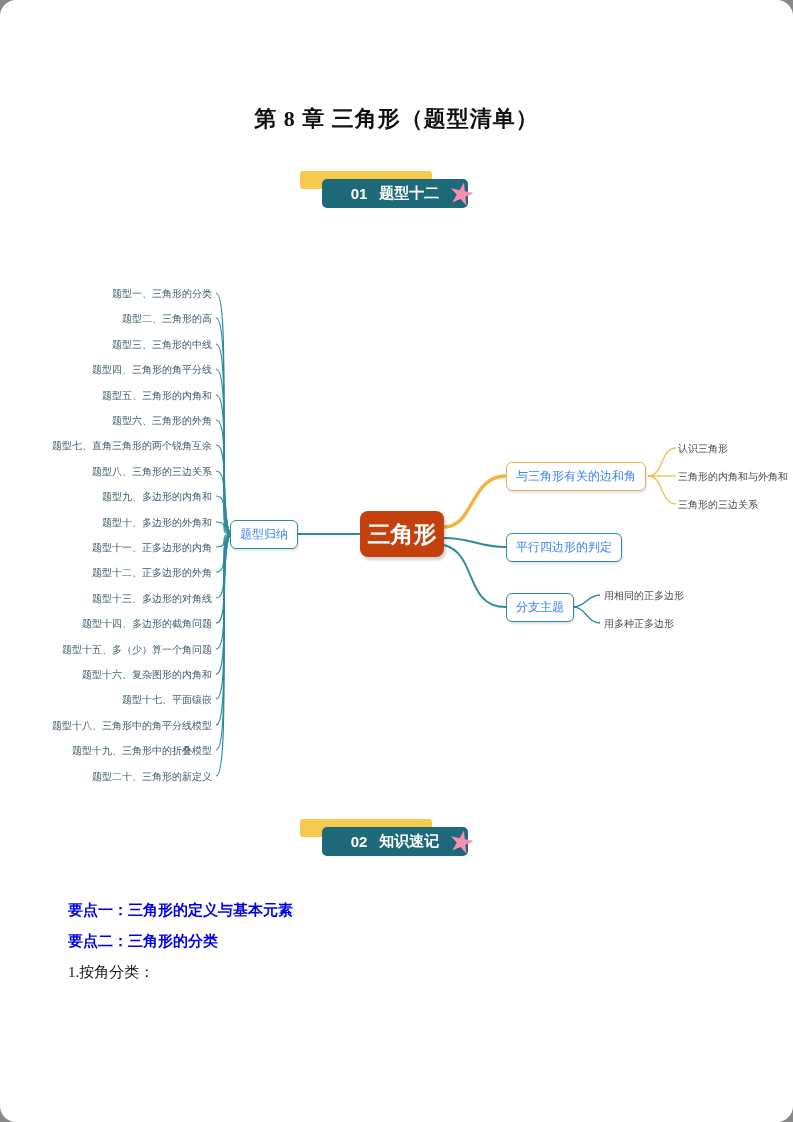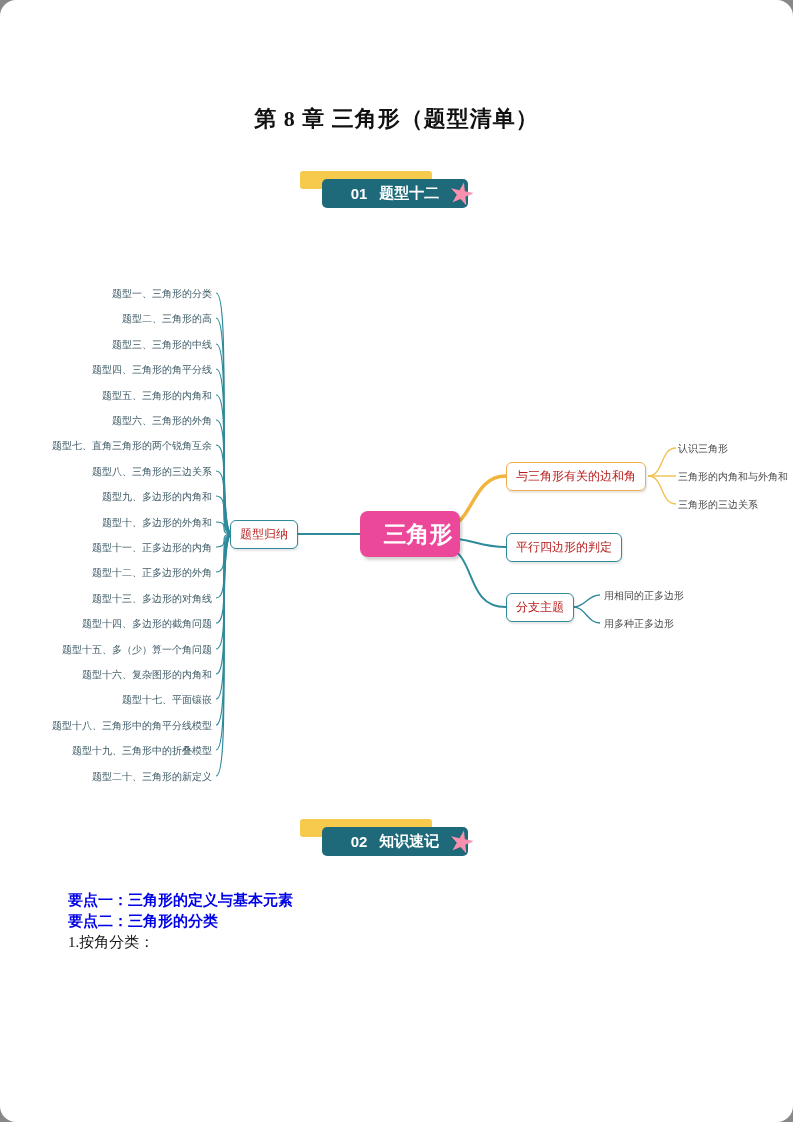--- a/index.html
+++ b/index.html
@@ -33,41 +33,40 @@
   }
   
   .mindmap{position:absolute; left:16px; top:0; width:793px; height:820px;margin-top:24px;}
   .mindmap svg{position:absolute; left:0; top:0;}
   .ml-item{
     position:absolute; right:597px; white-space:nowrap;
     font-size:10px; color:#3e5b66;
   }
   .node-box{
     position:absolute; background:#fff; border:1.4px solid #2e8b9b;
-    border-radius:6px; padding:5px 9px; font-size:12px; color:#b91c1c;
+    border-radius:6px; padding:5px 9px; font-size:12px; color:#3b82f6;
     white-space:nowrap; box-shadow:1px 2px 2px rgba(0,0,0,0.10);
   }
   .node-box.yellow{border-color:#f0ad4e;}
   .root-node{
     position:absolute; left:344px; top:487px; width:84px; height:46px;
-    background:#ec4899; border-radius:8px; color:#fff;
+    background:#c2410c; border-radius:8px; color:#fff;
     font-size:23px; font-weight:bold;
     display:flex; align-items:center; justify-content:center;
     box-shadow:2px 3px 3px rgba(0,0,0,0.18);
-    padding-left:16px;
   }
   .child-label{
     position:absolute; font-size:10px; color:#4a4a4a; white-space:nowrap;
   }
   
   .notes{
     position:absolute; left:68px; top:889px; width:658px;
     font-family:"Liberation Serif",serif; color:#141414;
   }
-  .kp-title{color:#0000e6; font-weight:bold; font-size:15px; margin:2px 0;}
+  .kp-title{color:#0000e6; font-weight:bold; font-size:15px; margin:12px 0;}
   .kp-body{margin:2px 0; font-size:15px; line-height:23px; text-align:justify;}
   .kp-line{font-size:15px; }
 </style>
 </head>
 <body>
 
 <div class="page">
 
   <h1 class="doc-title">第 8 章 三角形（题型清单）</h1>
 

